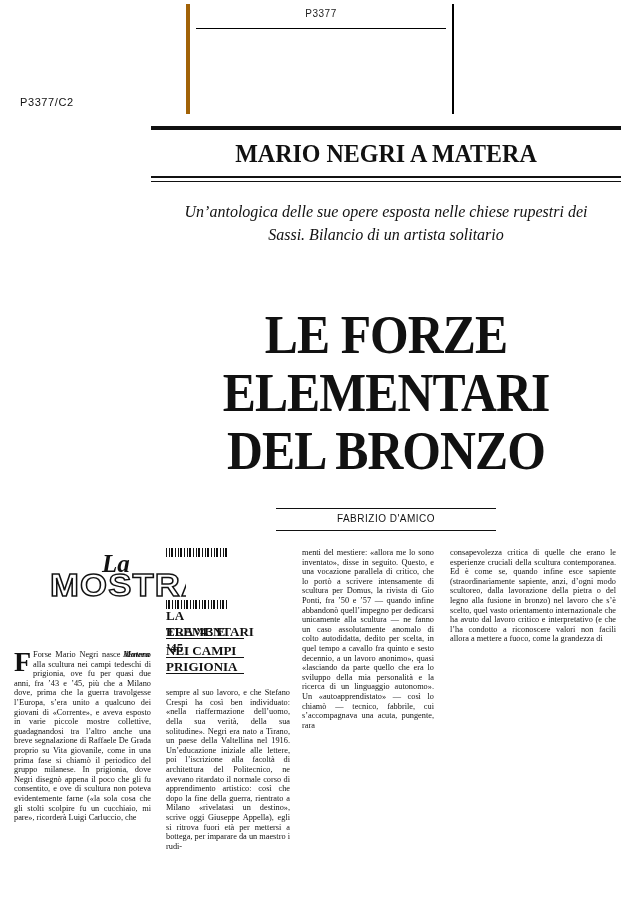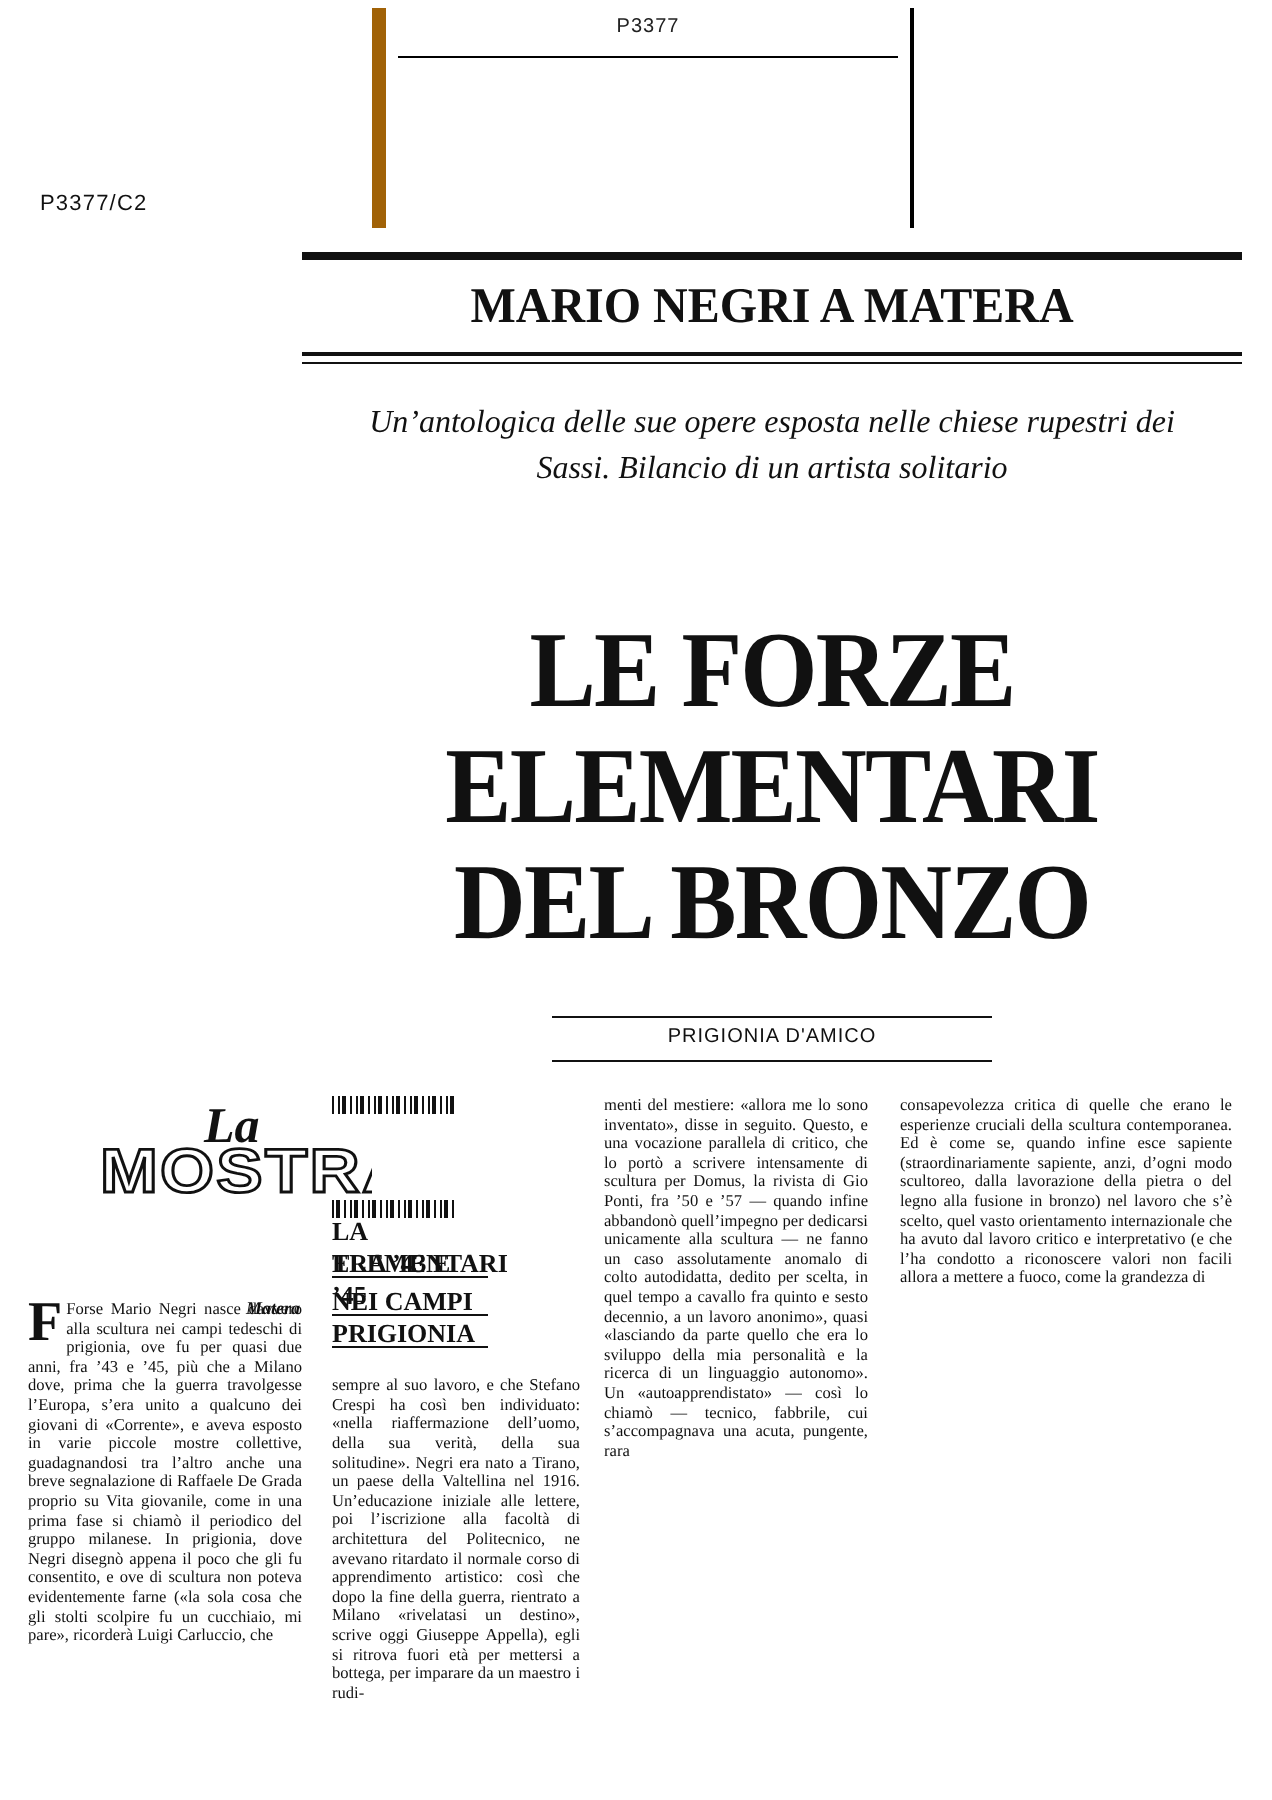--- a/index.html
+++ b/index.html
@@ -9,21 +9,21 @@
     font-family:"Liberation Serif", serif;
     color:#111;
     position:relative;
     overflow:hidden;
   }
   .page{position:absolute;left:0;top:0;width:636px;height:900px;}
 
   
   .masthead{
     position:absolute;left:186px;top:4px;width:262px;height:110px;
-    border-left:7px solid #a16207;border-right:2px solid #000;
+    border-left:4px solid #a16207;border-right:2px solid #000;
     text-align:center;
   }
   .mast-code{
     font-family:"Liberation Sans",sans-serif;
     font-size:10px;letter-spacing:.5px;margin-top:4px;color:#222;
   }
   .mast-title{
     font-family:"Liberation Serif",serif;
     font-weight:bold;font-size:27px;margin-top:4px;letter-spacing:-0.5px;
   }
@@ -185,21 +185,21 @@
 
   <div class="standfirst">Un’antologica delle sue opere esposta nelle chiese rupestri dei Sassi. Bilancio di un artista solitario</div>
 
   <div class="headline">
     <span class="l1">LE FORZE</span>
     <span class="l2">ELEMENTARI</span>
     <span class="l3">DEL BRONZO</span>
   </div>
 
   <div class="byline-rule"></div>
-  <div class="byline">PRIGIONIA D'AMICO</div>
+  <div class="byline">FABRIZIO D'AMICO</div>
   <div class="byline-rule2"></div>
 
   <div class="logo">
     <div class="la">La</div>
     <div class="mostra">MOSTRA</div>
   </div>
   <div class="matera-lab">Matera</div>
 
   <div class="col1-text">
     <span class="dropcap">F</span><span>Forse Mario Negri nasce davvero alla scultura nei campi tedeschi di prigionia, ove fu per quasi due anni, fra ’43 e ’45, più che a Milano dove, prima che la guerra travolgesse l’Europa, s’era unito a qualcuno dei giovani di «Corrente», e aveva esposto in varie piccole mostre collettive, guadagnandosi tra l’altro anche una breve segnalazione di Raffaele De Grada proprio su Vita giovanile, come in una prima fase si chiamò il periodico del gruppo milanese. In prigionia, dove Negri disegnò appena il poco che gli fu consentito, e ove di scultura non poteva evidentemente farne («la sola cosa che gli stolti scolpire fu un cucchiaio, mi pare», ricorderà Luigi Carluccio, che</span>

